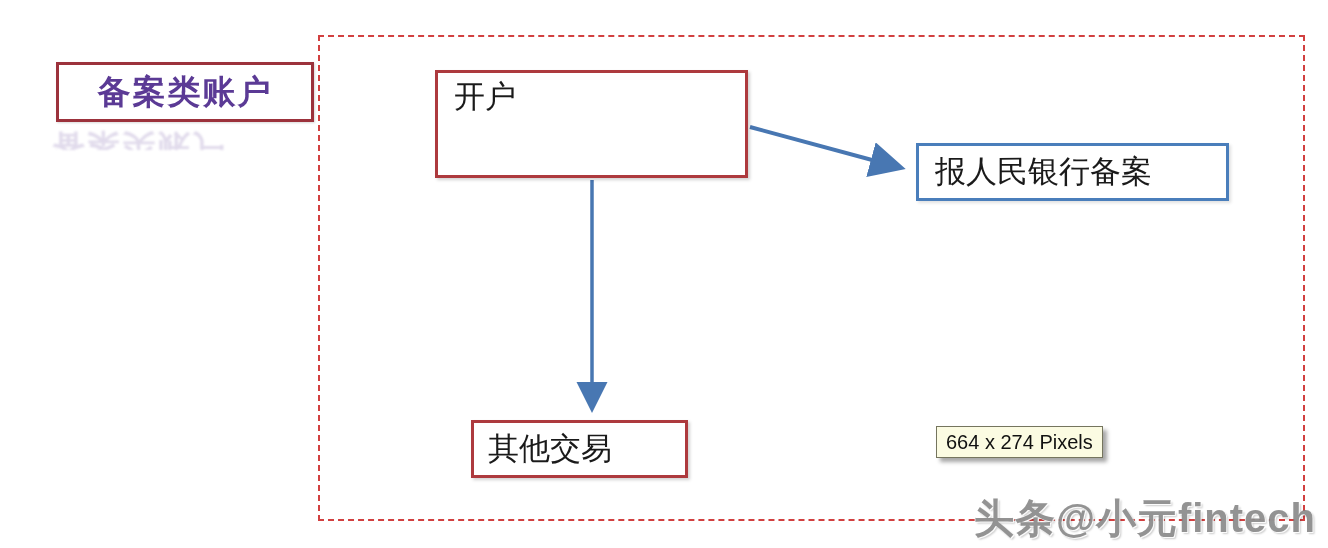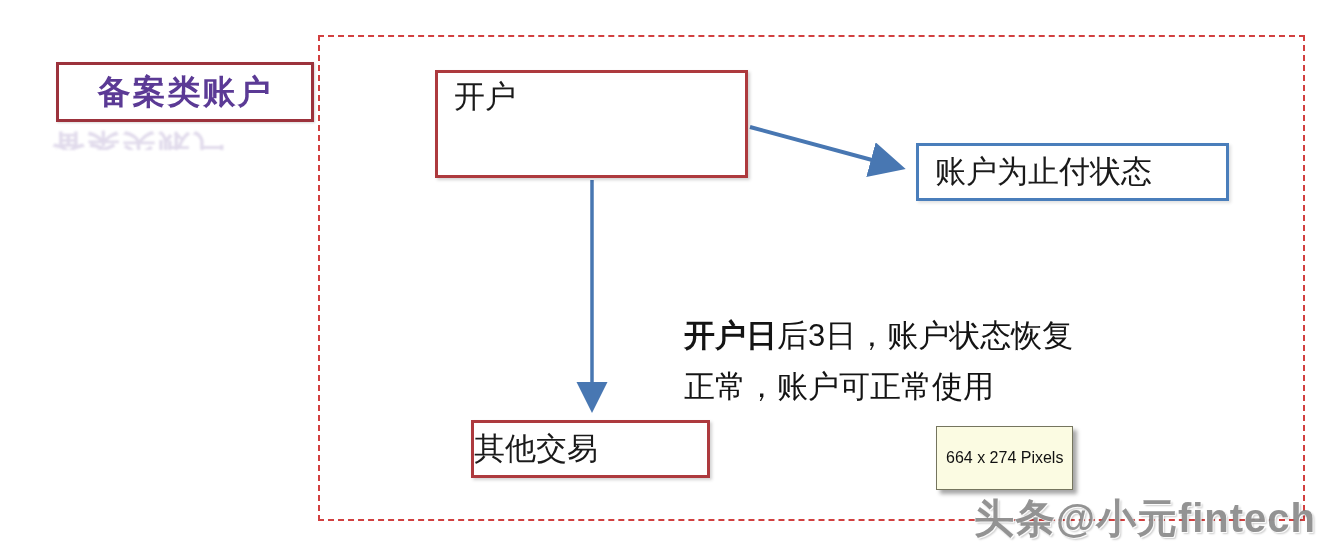--- a/index.html
+++ b/index.html
@@ -71,24 +71,25 @@
     left: 916px; top: 143px;
     width: 313px; height: 58px;
     border: 3px solid #4a7ebb;
     box-shadow: 2px 2px 3px rgba(0,0,0,0.12);
     display: flex; align-items: center;
     padding-left: 16px;
     font-size: 31px;
   }
   .node-other {
     left: 471px; top: 420px;
-    width: 239px; height: 58px;
+    width: 217px; height: 58px;
     border: 3.5px solid #ad3a3e;
     box-shadow: 2px 2px 3px rgba(0,0,0,0.18);
     display: flex; align-items: center;
+    padding-left: 14px;
     font-size: 31px;
   }
 
   
   .note {
     position: absolute;
     left: 684px; top: 310px;
     width: 520px;
     font-size: 31px; line-height: 51px;
     color: #141414;
@@ -100,26 +101,26 @@
     position: absolute; inset: 0;
     width: 1328px; height: 548px;
     pointer-events: none;
   }
 
   
   .size-tooltip {
     position: absolute;
     left: 936px; top: 426px;
     height: 30px;
-    padding: 16px 9px;
+    padding: 0 9px;
     background: #fbfbe2;
     border: 1px solid #75755e;
     box-shadow: 4px 4px 4px rgba(0,0,0,0.35);
     display: flex; align-items: center;
-    font-size: 16px; color: #111111;
+    font-size: 20px; color: #111111;
     white-space: nowrap;
   }
 
   
   .watermark {
     position: absolute;
     right: 12px; bottom: 2px;
     font-size: 40px;
     font-weight: bold;
     color: rgba(128,128,128,0.85);
@@ -150,33 +151,27 @@
     </defs>
     <line x1="750" y1="127" x2="898" y2="167" stroke="#4877b2" stroke-width="4" marker-end="url(#ah)"></line>
     <line x1="592" y1="180" x2="592" y2="406" stroke="#4877b2" stroke-width="3.5" marker-end="url(#ah)"></line>
   </svg>
 
   <div class="node node-open">
     <span>开户</span>
   </div>
 
   <div class="node node-pboc">
-    <span>账户为止付状态</span>
+    <span>报人民银行备案</span>
   </div>
 
   <div class="node node-other">
     <span>其他交易</span>
   </div>
 
-  <div class="note">
-    <div>
-      <b>开户日</b><span>后3日，账户状态恢复</span>
-    </div>
-    <div>正常，账户可正常使用</div>
-  </div>
 
   <div class="size-tooltip">
     <span>664 x 274 Pixels</span>
   </div>
 
   <div class="watermark">头条@小元fintech</div>
 
 </div>
 
 </body></html>

